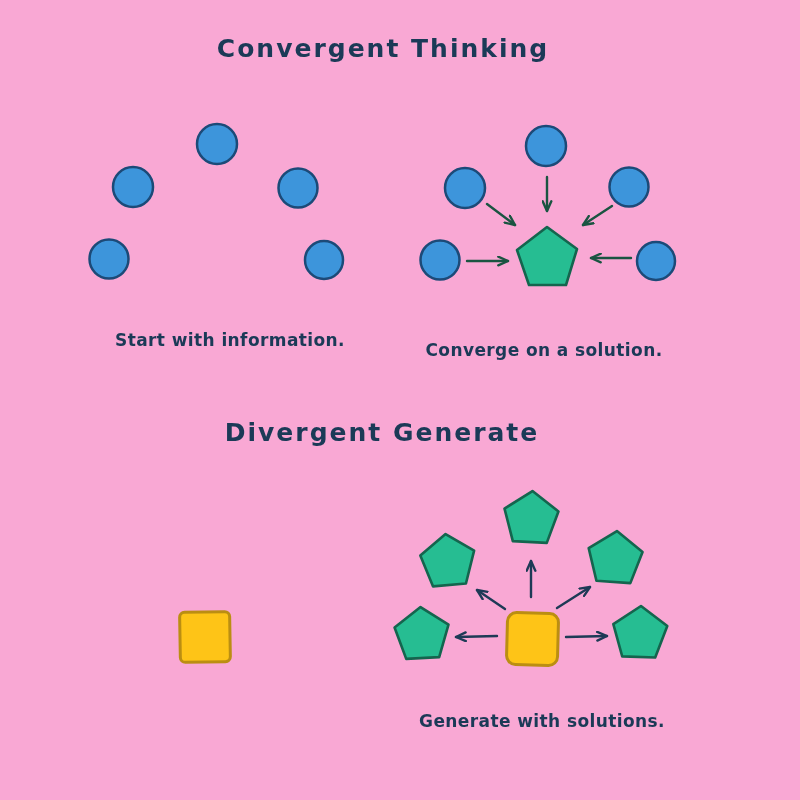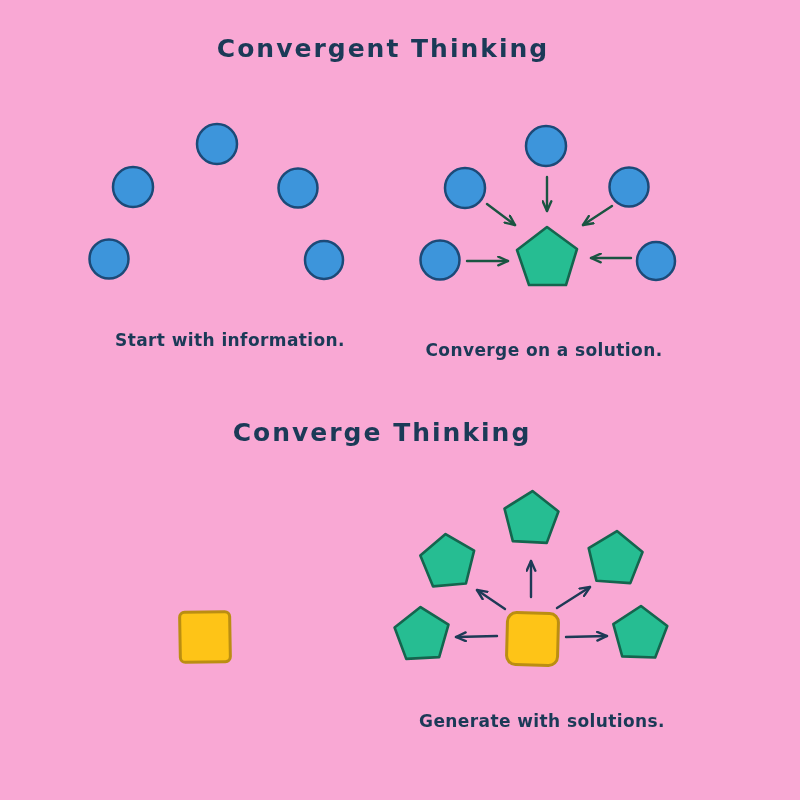--- a/index.html
+++ b/index.html
@@ -68,21 +68,21 @@
     fill: none;
     stroke-linecap: round;
   }
 </style>
 </head>
 <body>
 
 <div class="stage">
 
   <div class="title" style="left:383px; top:34px;">Convergent Thinking</div>
-  <div class="title" style="left:382px; top:418px;">Converge Thinking</div>
+  <div class="title" style="left:382px; top:418px;">Divergent Generate</div>
 
   <div class="caption" style="left:230px; top:330px;">Start with information.</div>
   <div class="caption" style="left:544px; top:330px;margin-top:10px;">Converge on a solution.</div>
   <div class="caption" style="left:542px; top:711px;">Generate with solutions.</div>
 
   <svg class="diagram-svg" viewBox="0 0 800 800">
     <defs>
       <marker id="head-green" viewBox="0 0 12 10" refX="10" refY="5" markerWidth="13" markerHeight="11" markerUnits="userSpaceOnUse" orient="auto">
         <path d="M1,1 L10,5 L1,9" fill="none" stroke="var(--convergent-arrow, #1A5441)" stroke-width="2.2" stroke-linecap="round" stroke-linejoin="round"></path>
       </marker>

